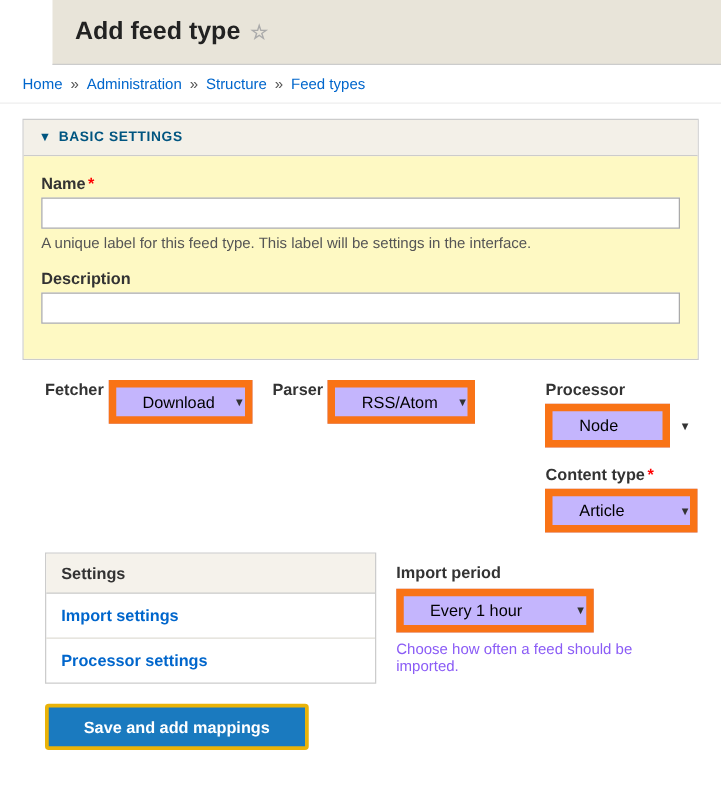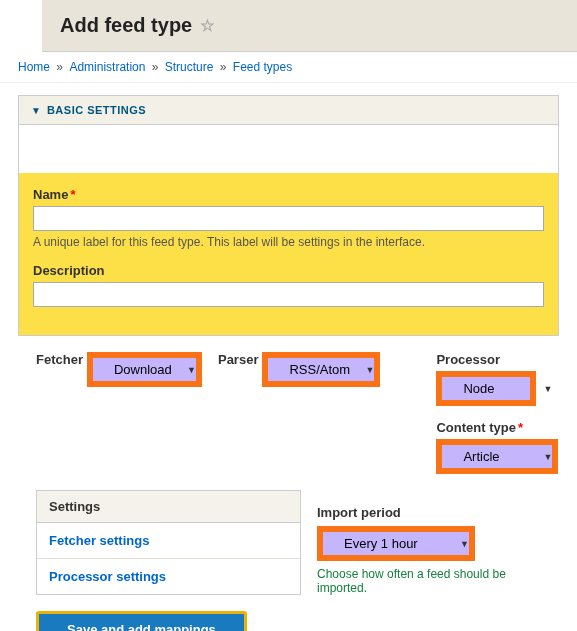--- a/index.html
+++ b/index.html
@@ -67,22 +67,21 @@
       text-transform: uppercase;
       letter-spacing: 0.5px;
     }
     .triangle-icon {
       color: #005580;
       font-size: 10px;
     }
 
     .section-body {
       padding: 14px 14px;
-      background: #fde047;
-      margin-top: 48px;
+      background: #fef9c3;
     }
 
     .form-group {
       margin-bottom: 14px;
     }
     .form-label {
       font-size: 13px;
       font-weight: bold;
       color: #333;
       margin-bottom: 4px;
@@ -145,21 +144,21 @@
       transform: translateY(-50%);
       font-size: 9px;
       color: #333;
       pointer-events: none;
     }
 
     .settings-import-row {
       display: flex;
       gap: 0;
       padding: 0 18px 16px 0;
-      align-items: flex-end;
+      align-items: center;
     }
 
     .settings-panel {
       border: 1px solid #ccc;
       background: #fff;
       min-width: 265px;
       margin-left: 18px;
     }
     .settings-panel-header {
       background: #f5f2eb;
@@ -188,21 +187,21 @@
       padding: 0 0 0 16px;
       min-width: 240px;
     }
     .import-period-label {
       font-size: 13px;
       font-weight: bold;
       margin-bottom: 6px;
     }
     .import-period-hint {
       font-size: 12px;
-      color: #15803d;
+      color: #8b5cf6;
       margin-top: 6px;
     }
 
     .save-button {
       background: #1a7abf;
       color: #fff;
       border: 3px solid #eab308;
       padding: 8px 28px;
       font-size: 13px;
       font-weight: bold;
@@ -310,21 +309,21 @@
       </div>
     </div>
   </div>
 
   
   <div class="settings-import-row">
 
     <div class="settings-panel">
       <div class="settings-panel-header">Settings</div>
       <div class="settings-panel-item">
-        <a href="#">Fetcher settings</a>
+        <a href="#">Import settings</a>
       </div>
       <div class="settings-panel-item">
         <a href="#">Processor settings</a>
       </div>
     </div>
 
     <div class="import-period-section">
       <div class="import-period-label">Import period</div>
       <div class="select-wrapper">
         <select style="min-width:150px;">

